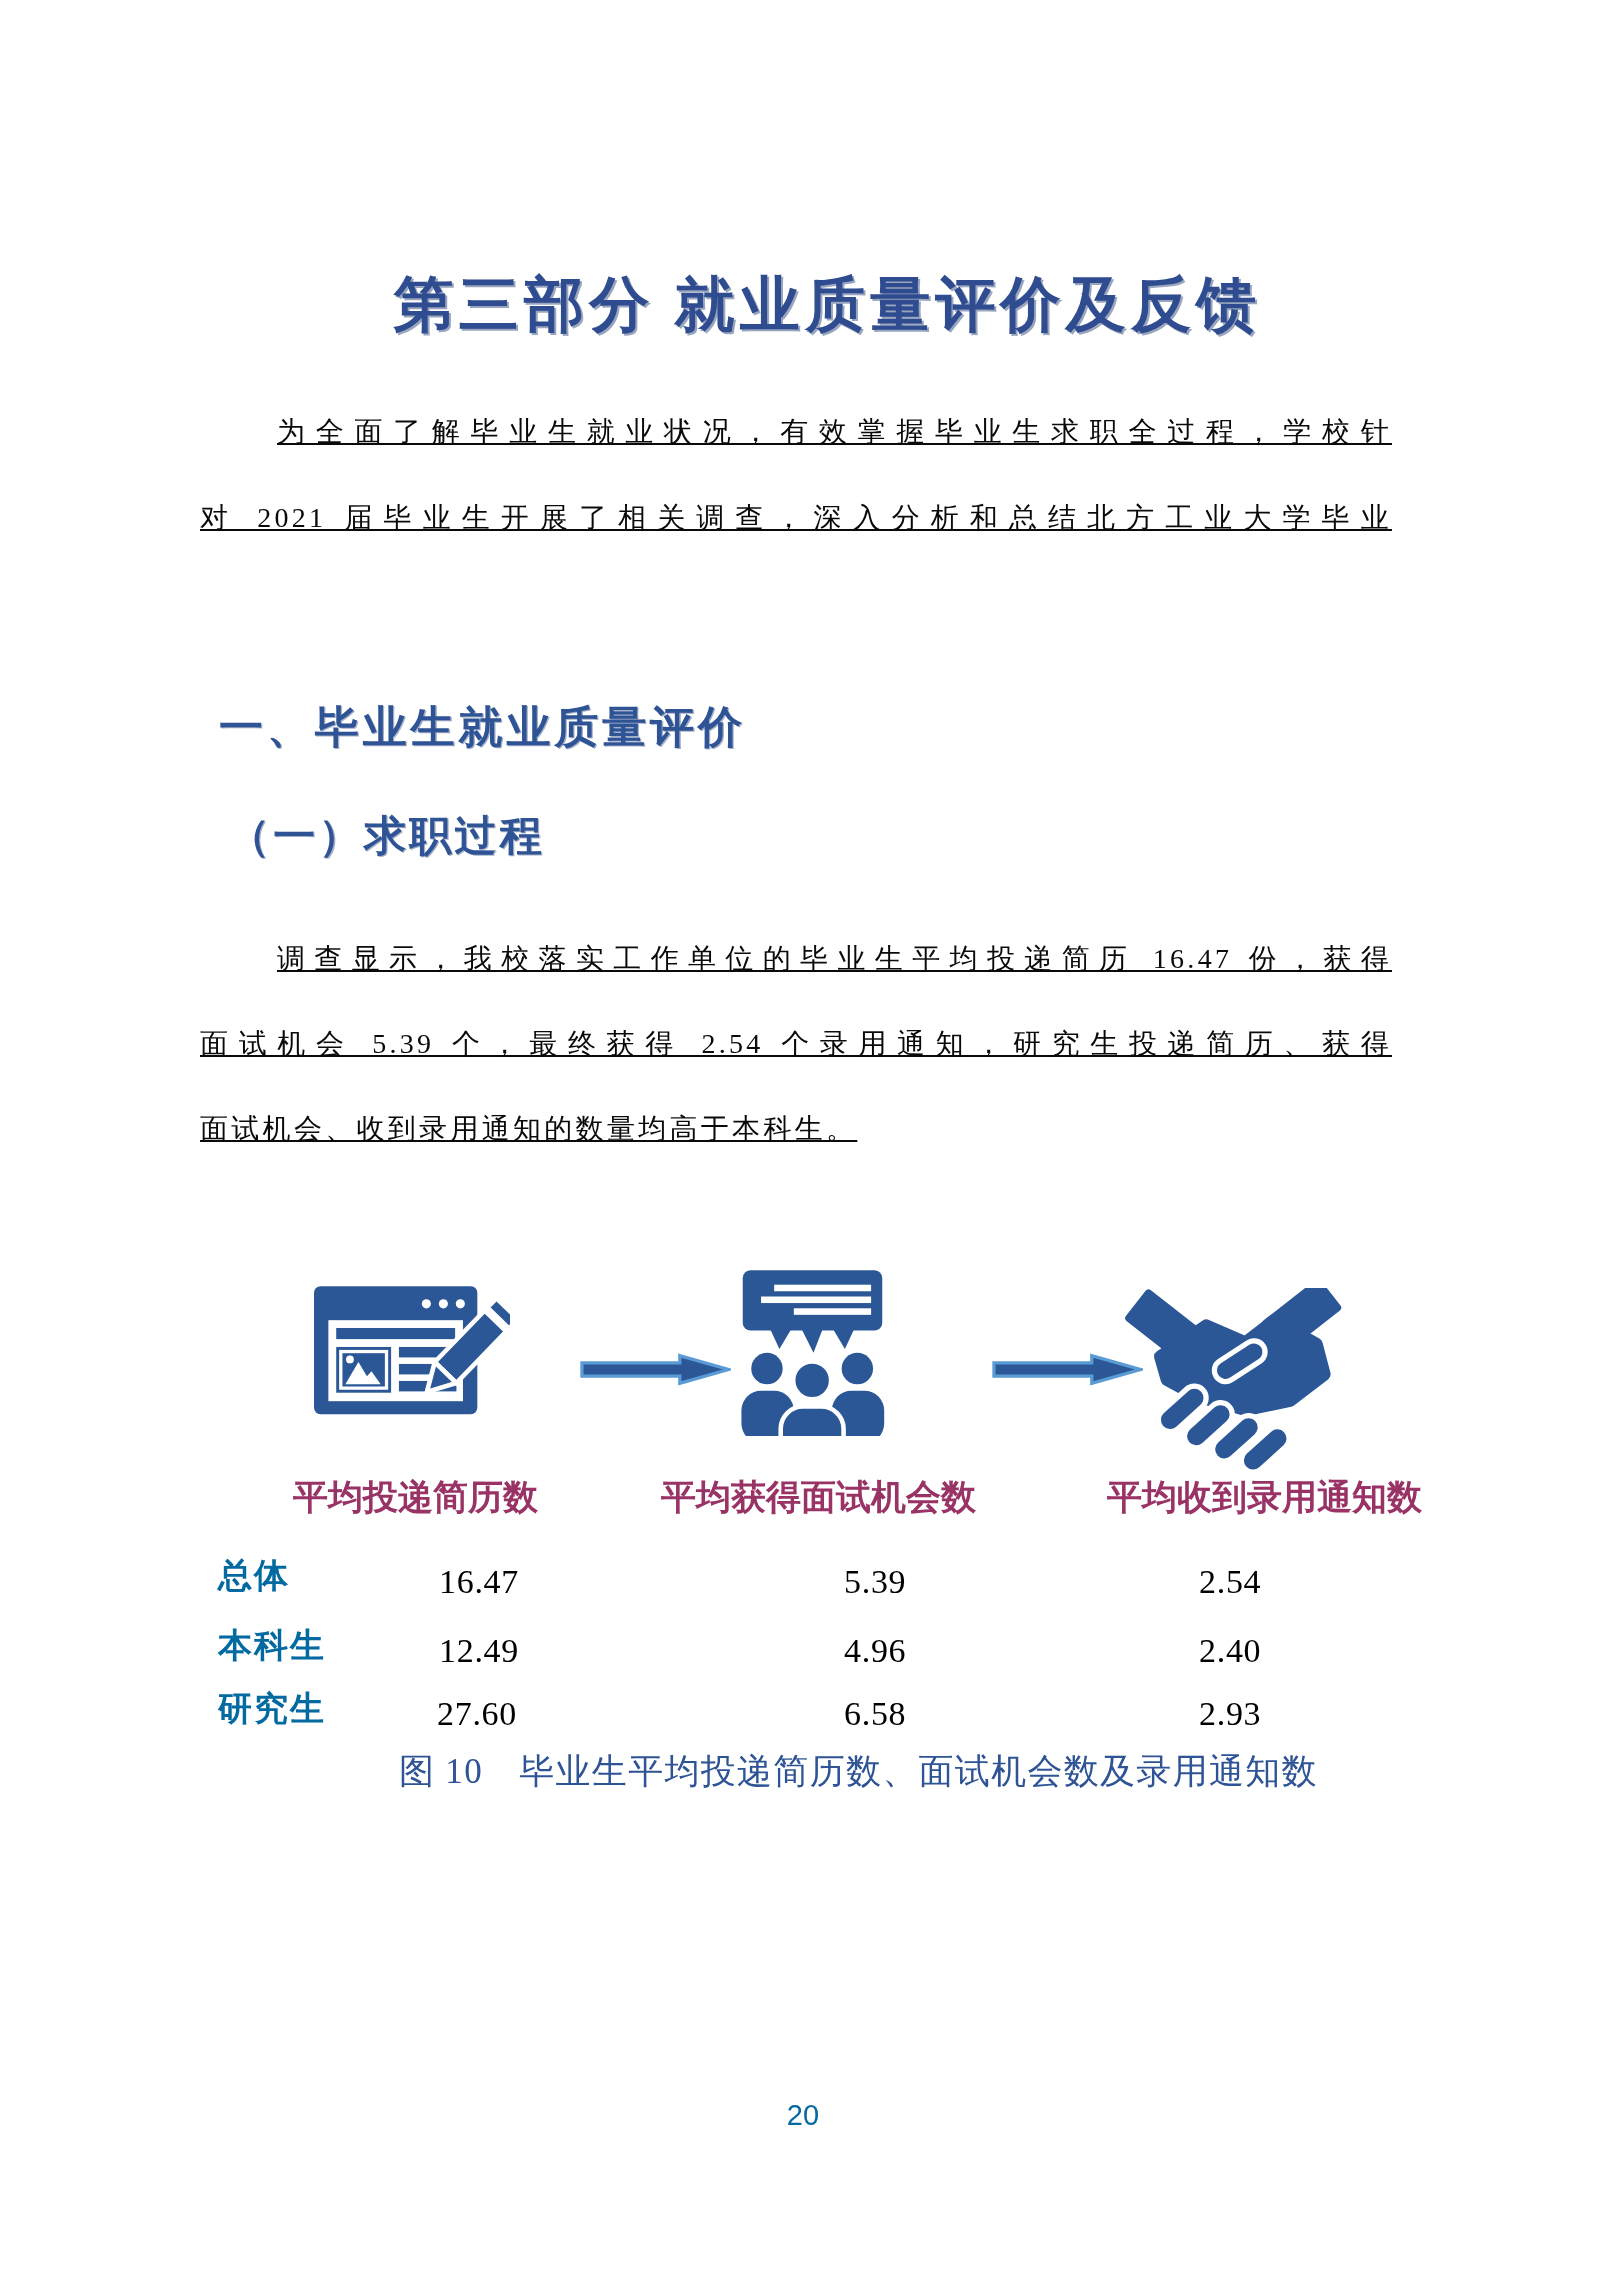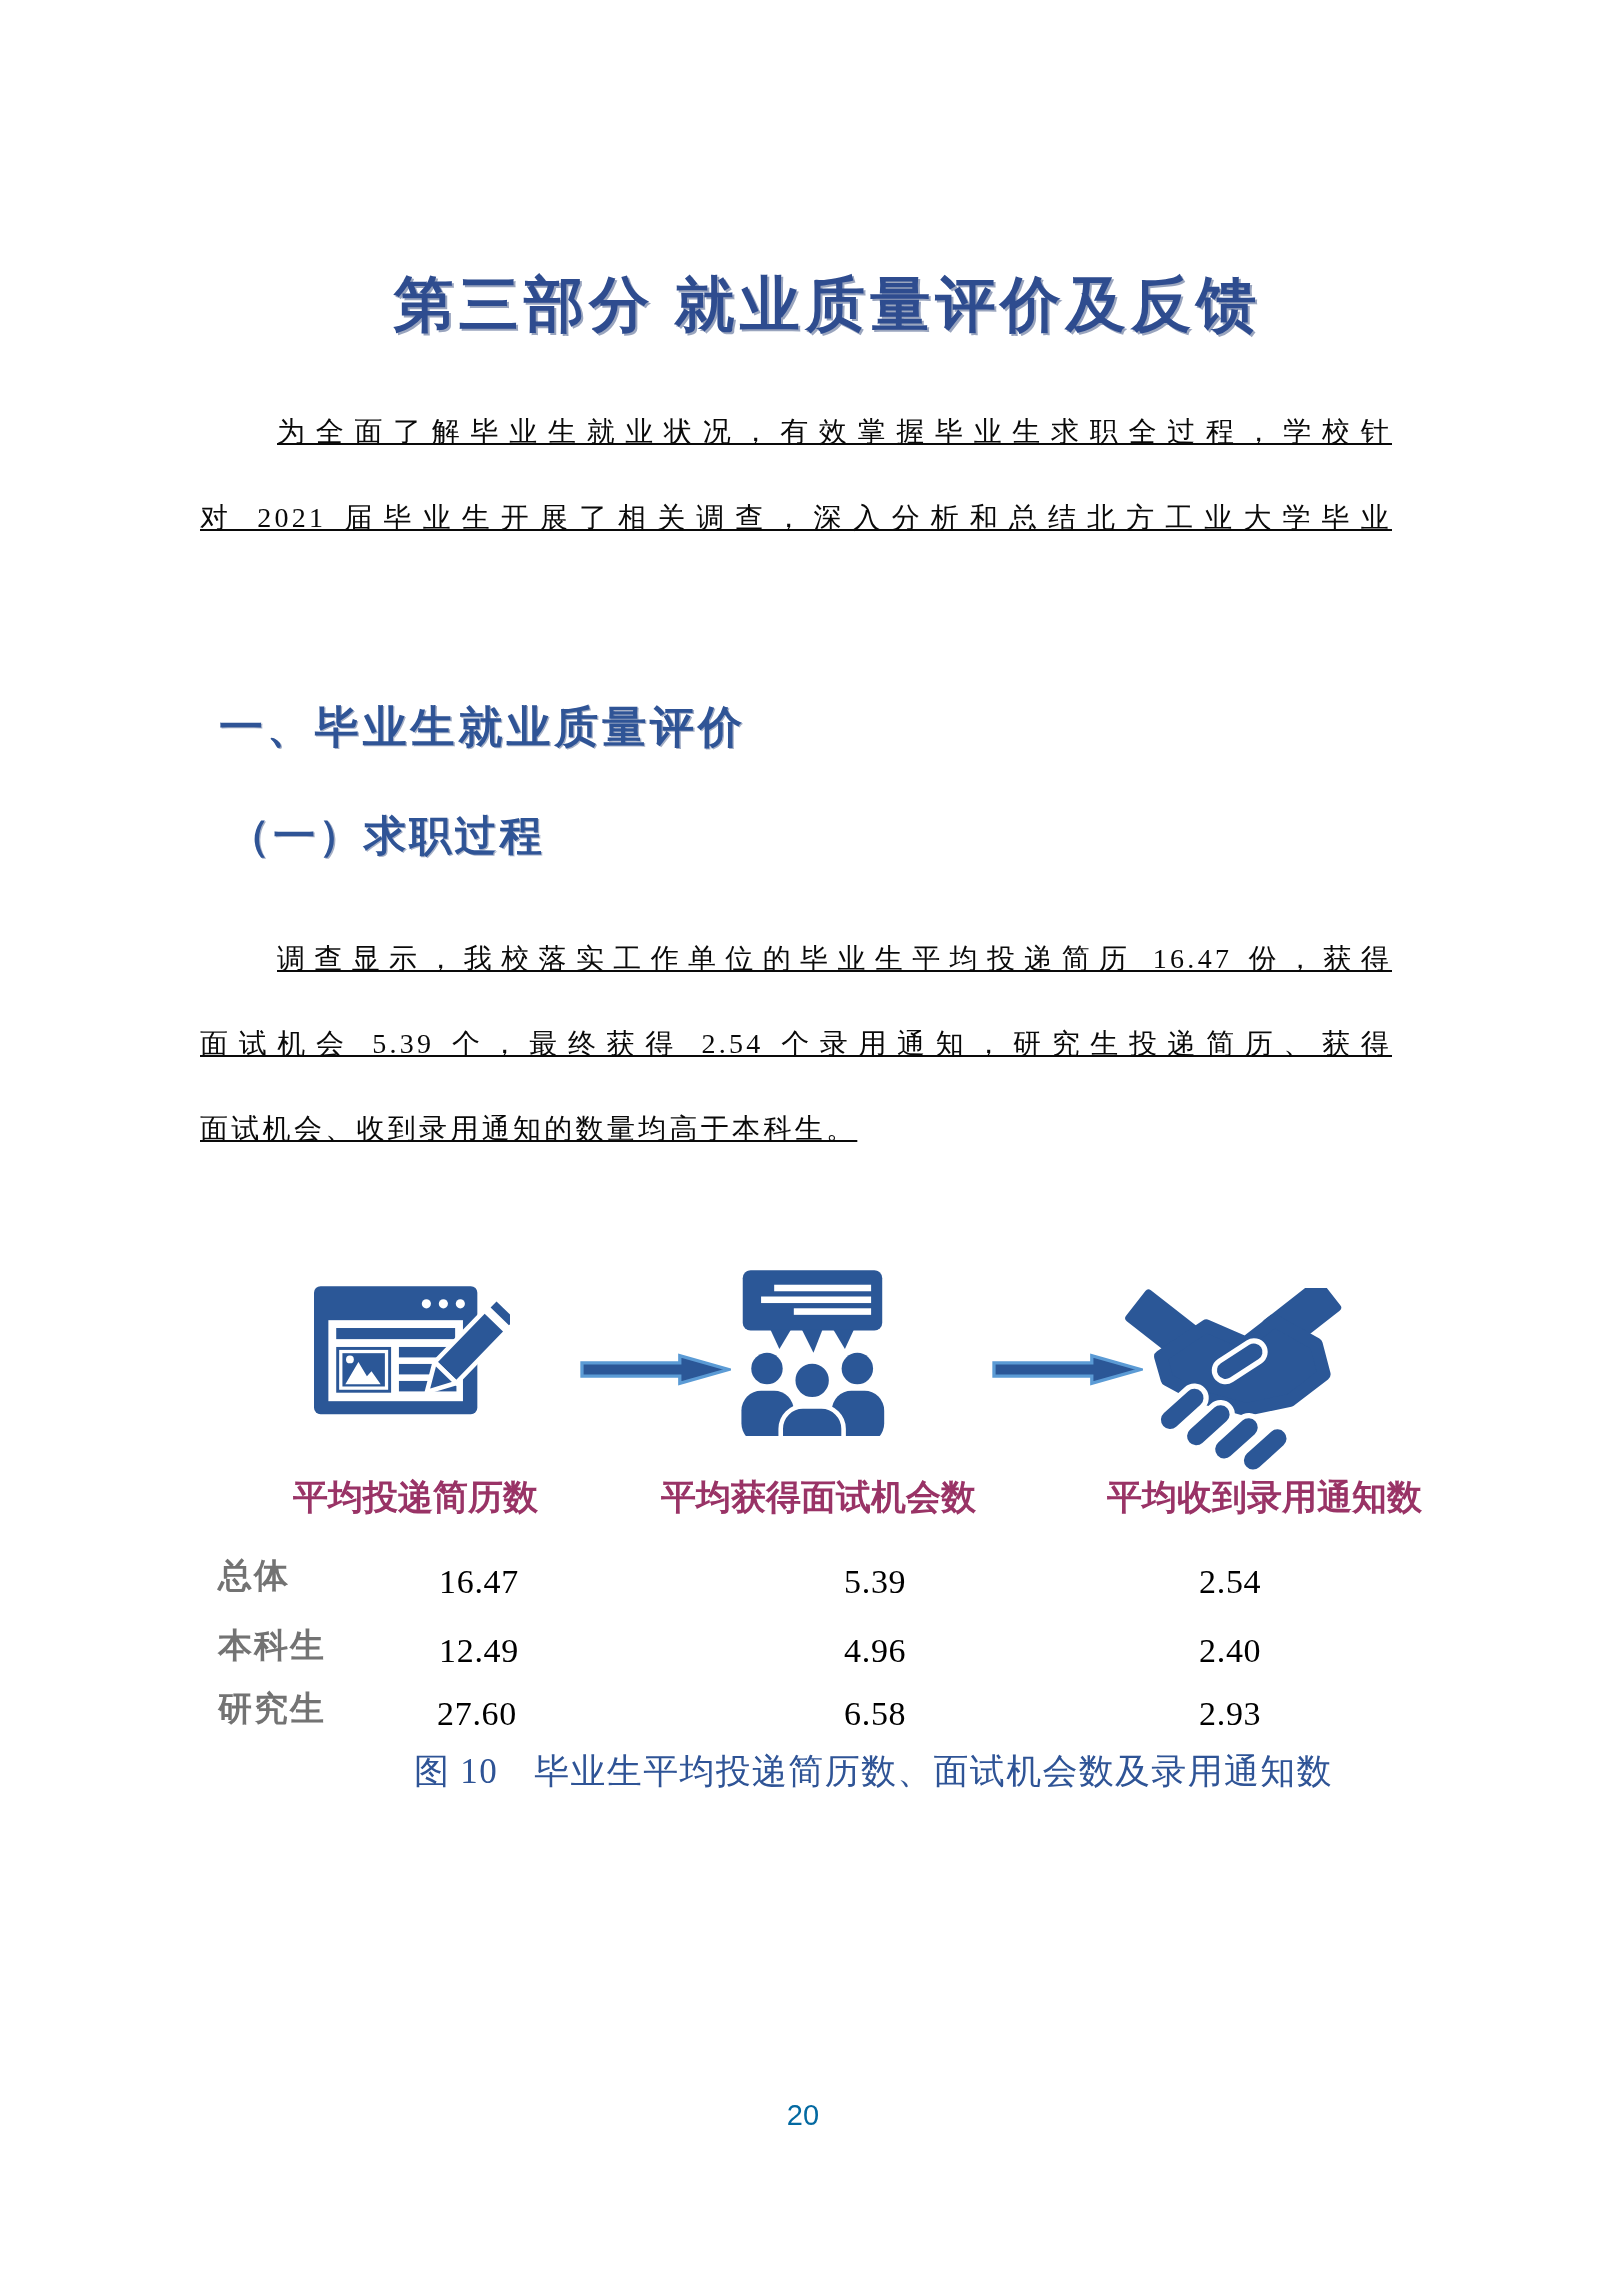--- a/index.html
+++ b/index.html
@@ -39,29 +39,29 @@
   }
   .icon { position:absolute; }
   .step-label {
     position:absolute; top:1478px;
     font-size:35px; line-height:1.15; font-weight:bold; letter-spacing:0;
     color:#993366; white-space:nowrap;
   }
   .row-label {
     position:absolute;
     font-size:34px; line-height:1.1; font-weight:bold; letter-spacing:2px;
-    color:#737373; white-space:nowrap;
+    color:#0369a1; white-space:nowrap;
   }
   .cell-val {
     position:absolute;
     font-size:34px; line-height:1.1; letter-spacing:0.7px;
     color:#000; white-space:nowrap;margin-left:42px;
   }
   .fig-caption {
-    position:absolute; left:414px; top:1751px;
+    position:absolute; left:399px; top:1751px;
     font-size:35px; line-height:1.2; letter-spacing:1.3px;
     color:#2F5496; white-space:nowrap;
   }
   .page-num {
     position:absolute; left:0; top:2099px; width:1606px;
     text-align:center;
     font-family:"Liberation Sans","DejaVu Sans",sans-serif;
     font-size:29px; color:#0369a1;
   }
 </style>

